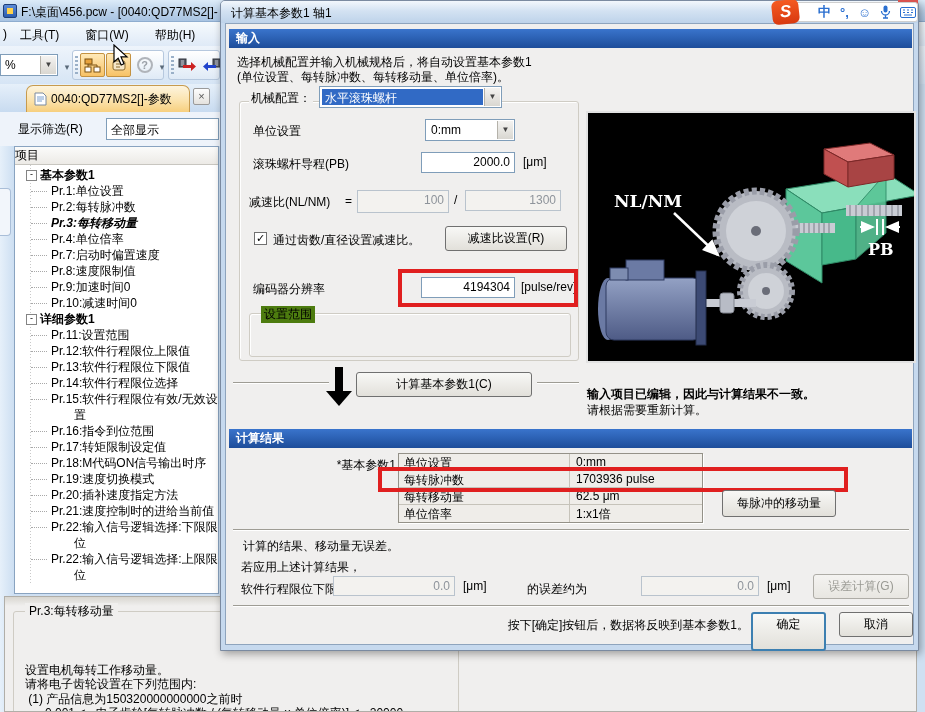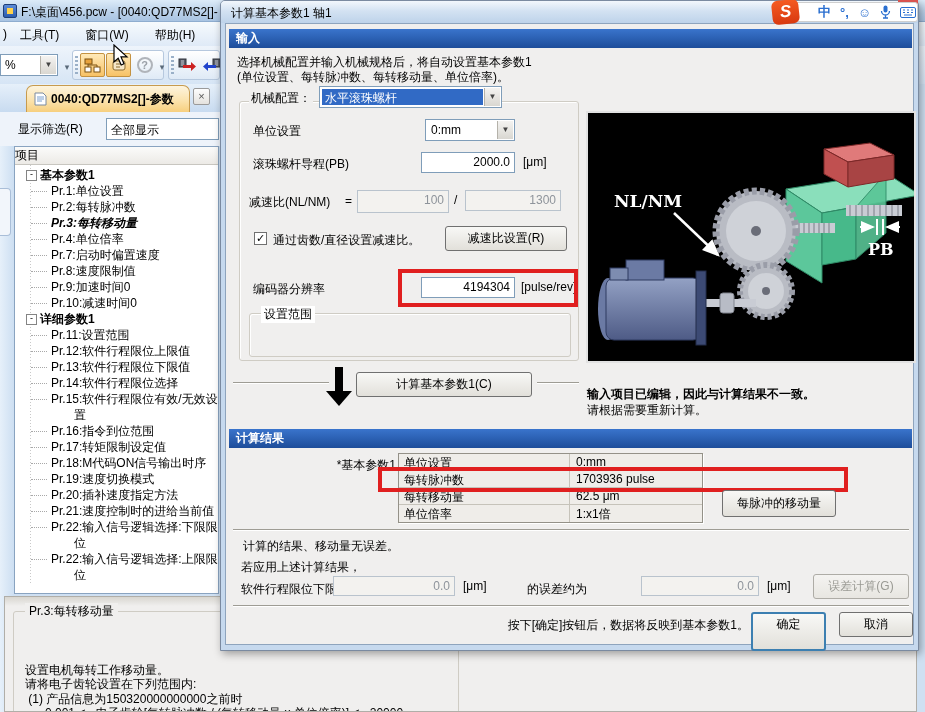--- a/index.html
+++ b/index.html
@@ -38,21 +38,21 @@
     display:flex; align-items:center; justify-content:center; }
   .tb-btn.sel { background:linear-gradient(#ffe9b8,#f7c266); border:1px solid #c49241; }
   .help-glyph { width:16px; height:16px; border:2px solid #b0b4ba; border-radius:50%;
     color:#9aa0a8; font-weight:bold; font-size:11px; text-align:center; line-height:13px; }
 
   .tabrow { position:absolute; left:0; top:84px; width:220px; height:28px;
     background:linear-gradient(#e6f0fa,#c8dbf0); }
   .doc-tab { position:absolute; left:26px; top:1px; width:164px; height:27px;
     background:linear-gradient(#fdf4de,#fbe3ae 55%,#f7cf7e); border:1px solid #c79b4e; border-bottom:none;
     border-radius:7px 7px 0 0; display:flex; align-items:center; padding-left:7px; gap:4px; }
-  .doc-tab .lbl { font-weight:bold; }
+  .doc-tab .lbl { font-weight:normal; }
   .tab-close { position:absolute; left:193px; top:4px; width:17px; height:17px;
     background:linear-gradient(#fdfdfd,#e4e2de); border:1px solid #9a9a9a; border-radius:2px;
     color:#555; font-size:11px; line-height:14px; text-align:center; }
 
   .filter-row { position:absolute; left:0; top:112px; width:220px; height:34px; background:#eef3fa; }
   .filter-row .lbl { position:absolute; left:18px; top:9px; }
   .filter-combo { position:absolute; left:106px; top:6px; width:113px; height:22px;
     background:#fff; border:1px solid #7f9db9; }
   .filter-combo .val { position:absolute; left:4px; top:3px; }
 
@@ -95,21 +95,21 @@
     background:linear-gradient(#f2f7fc,#d3e2f2 45%,#bed3ea); }
   .dlg-title { position:absolute; left:10px; top:4px; }
   .dlg-client { position:absolute; left:4px; top:22px; right:4px; bottom:5px;
     background:#f0efee; border:1px solid #8ea4bd; }
   .dlg * { white-space:nowrap; }
 
   .sec-head { position:absolute; height:19px; color:#fff; font-weight:bold; line-height:19px;
     padding-left:7px; background:linear-gradient(#3a74cc,#1d4d9a); }
 
   .fs { position:absolute; border:1px solid #cfccc4; border-radius:3px; box-shadow:1px 1px 0 #fff inset; }
-  .fs-legend { position:absolute; background:#ffffff; padding:0 3px; }
+  .fs-legend { position:absolute; background:#4d7c0f; padding:0 3px; }
 
   .txt { position:absolute; }
   .inp { position:absolute; background:#fff; border:1px solid #7f9db9;
     text-align:right; padding:2px 4px 0 0; }
   .inp.dis { background:#f3f2ef; border-color:#b9c3cd; color:#8e949b; }
   .combo { position:absolute; background:#fff; border:1px solid #7f9db9; }
   .combo .val { position:absolute; left:2px; top:2px; right:18px; bottom:2px; padding:1px 0 0 3px; }
   .combo .val.hl { background:#316ac5; color:#fff; }
   .btn { position:absolute; background:linear-gradient(#f8f8f6,#e2e0da); border:1px solid #707070;
     border-radius:3px; text-align:center; cursor:default; }

